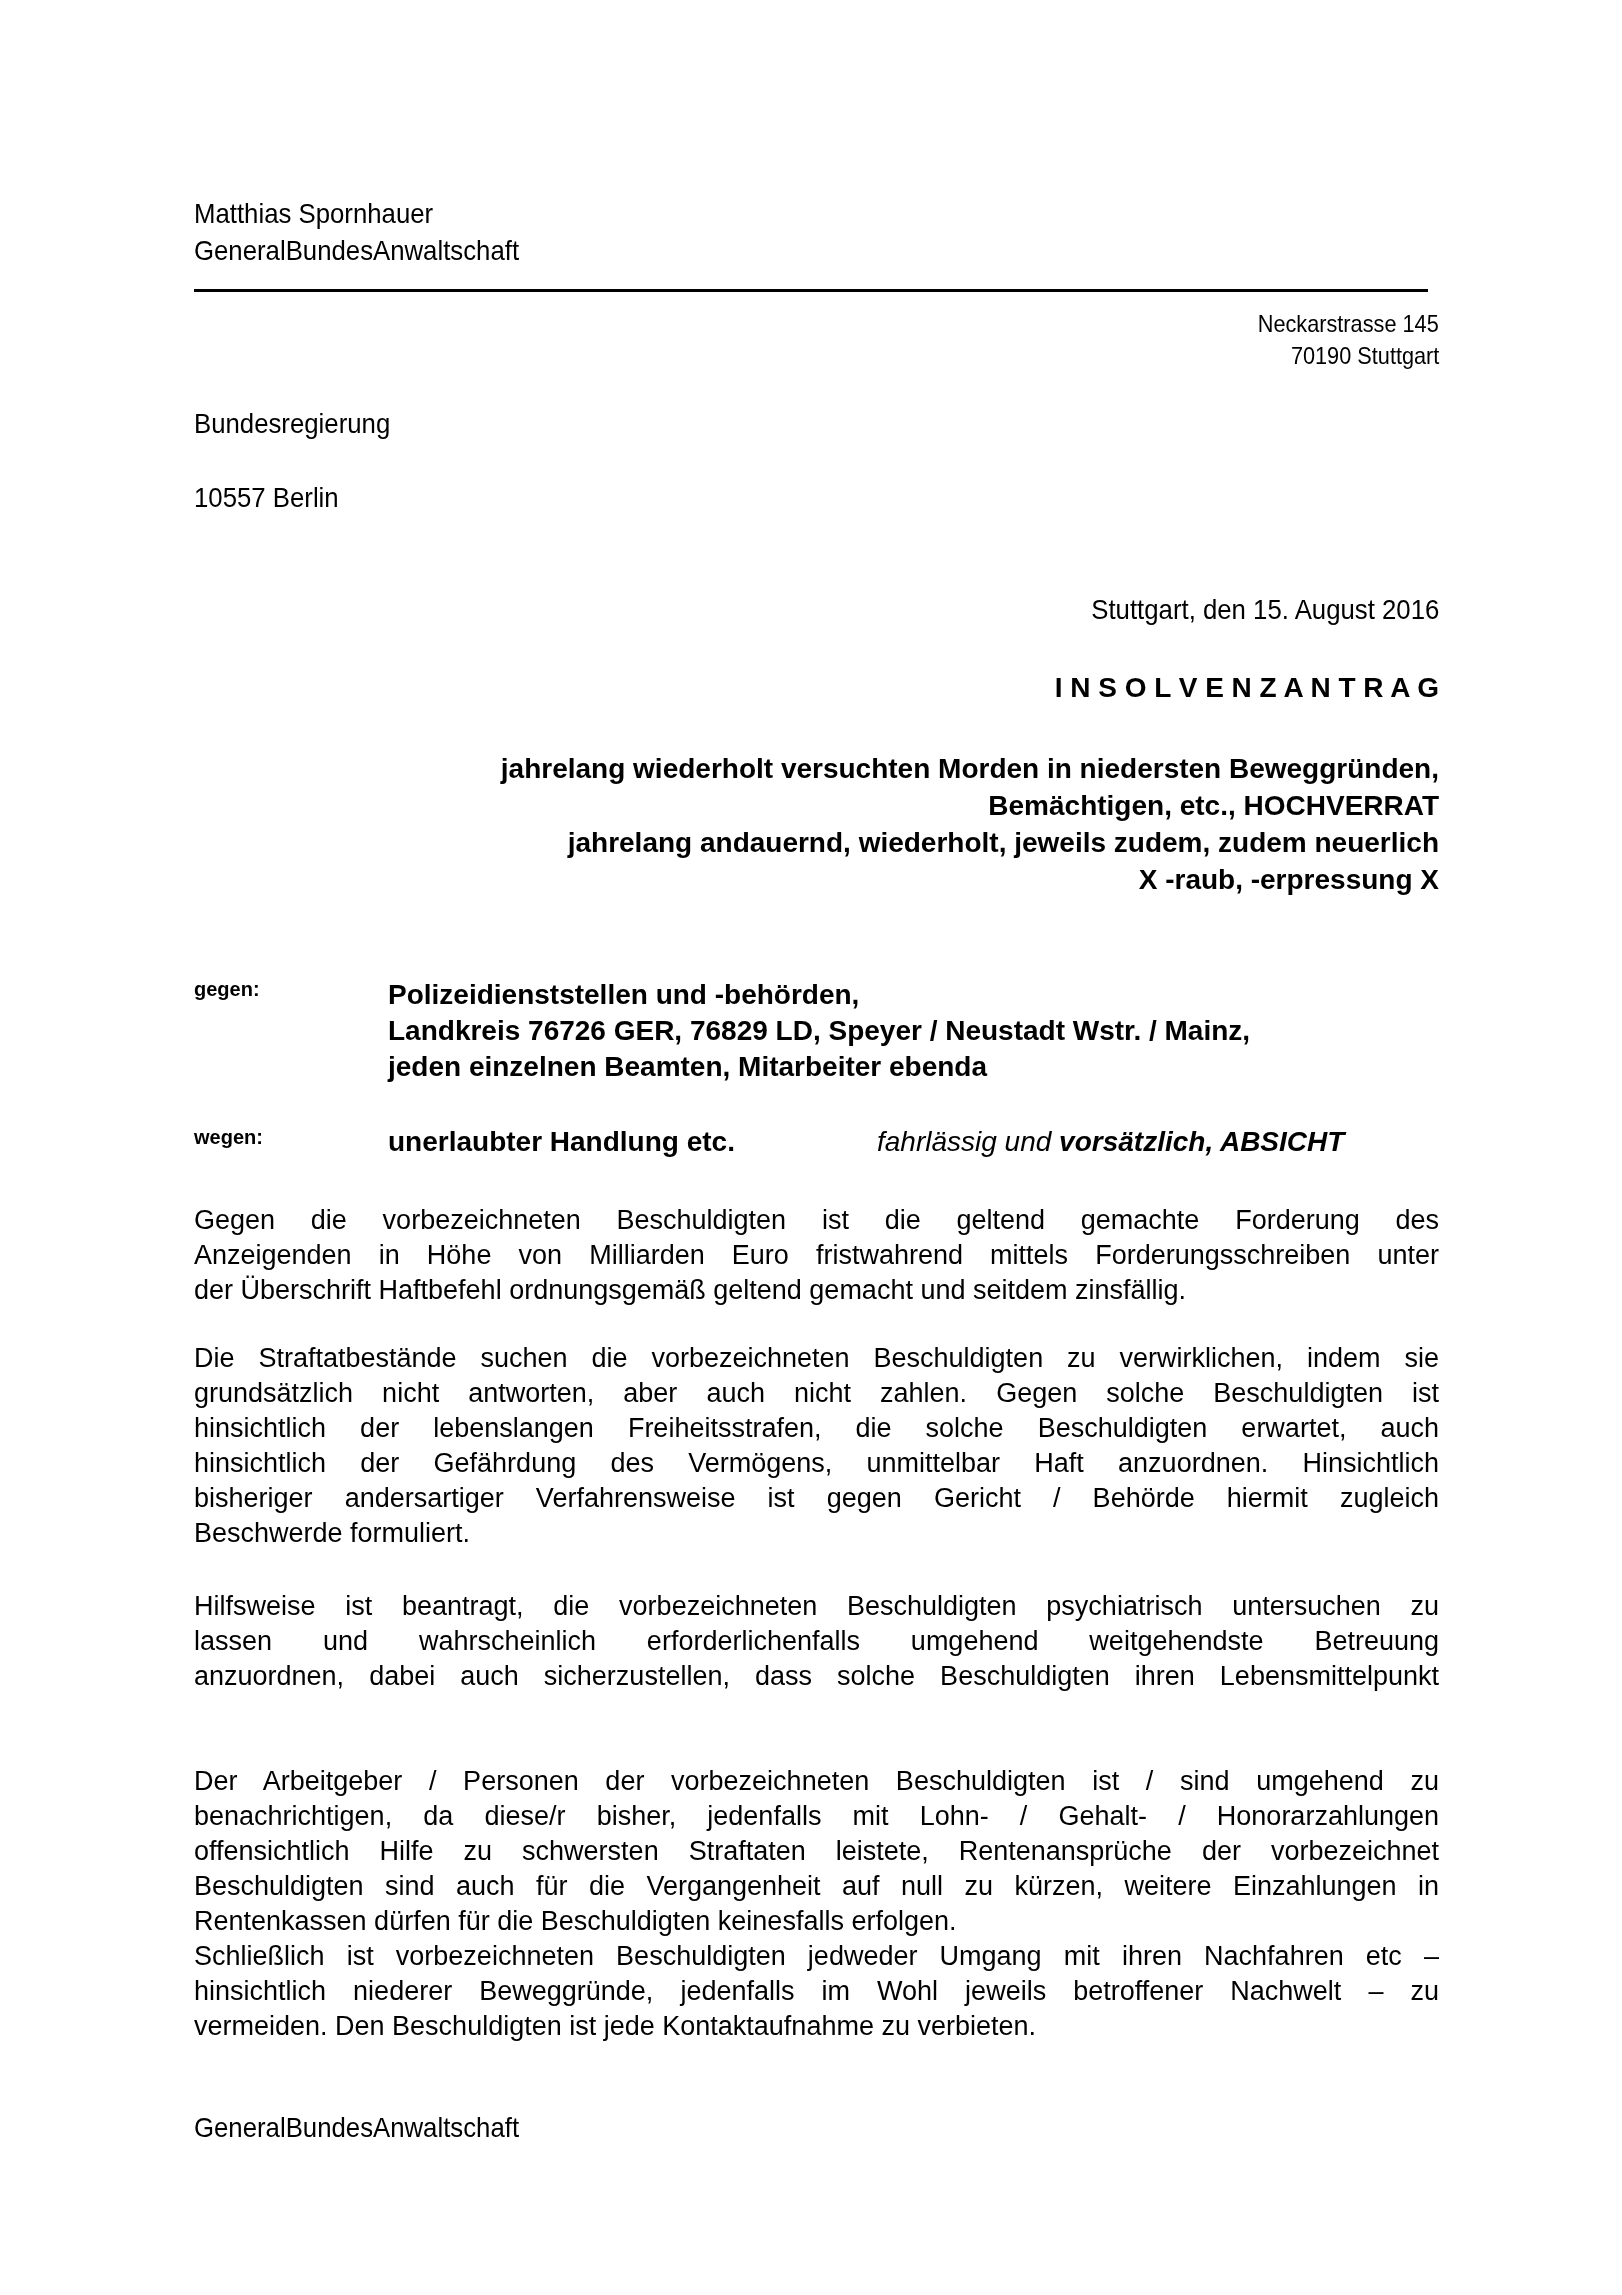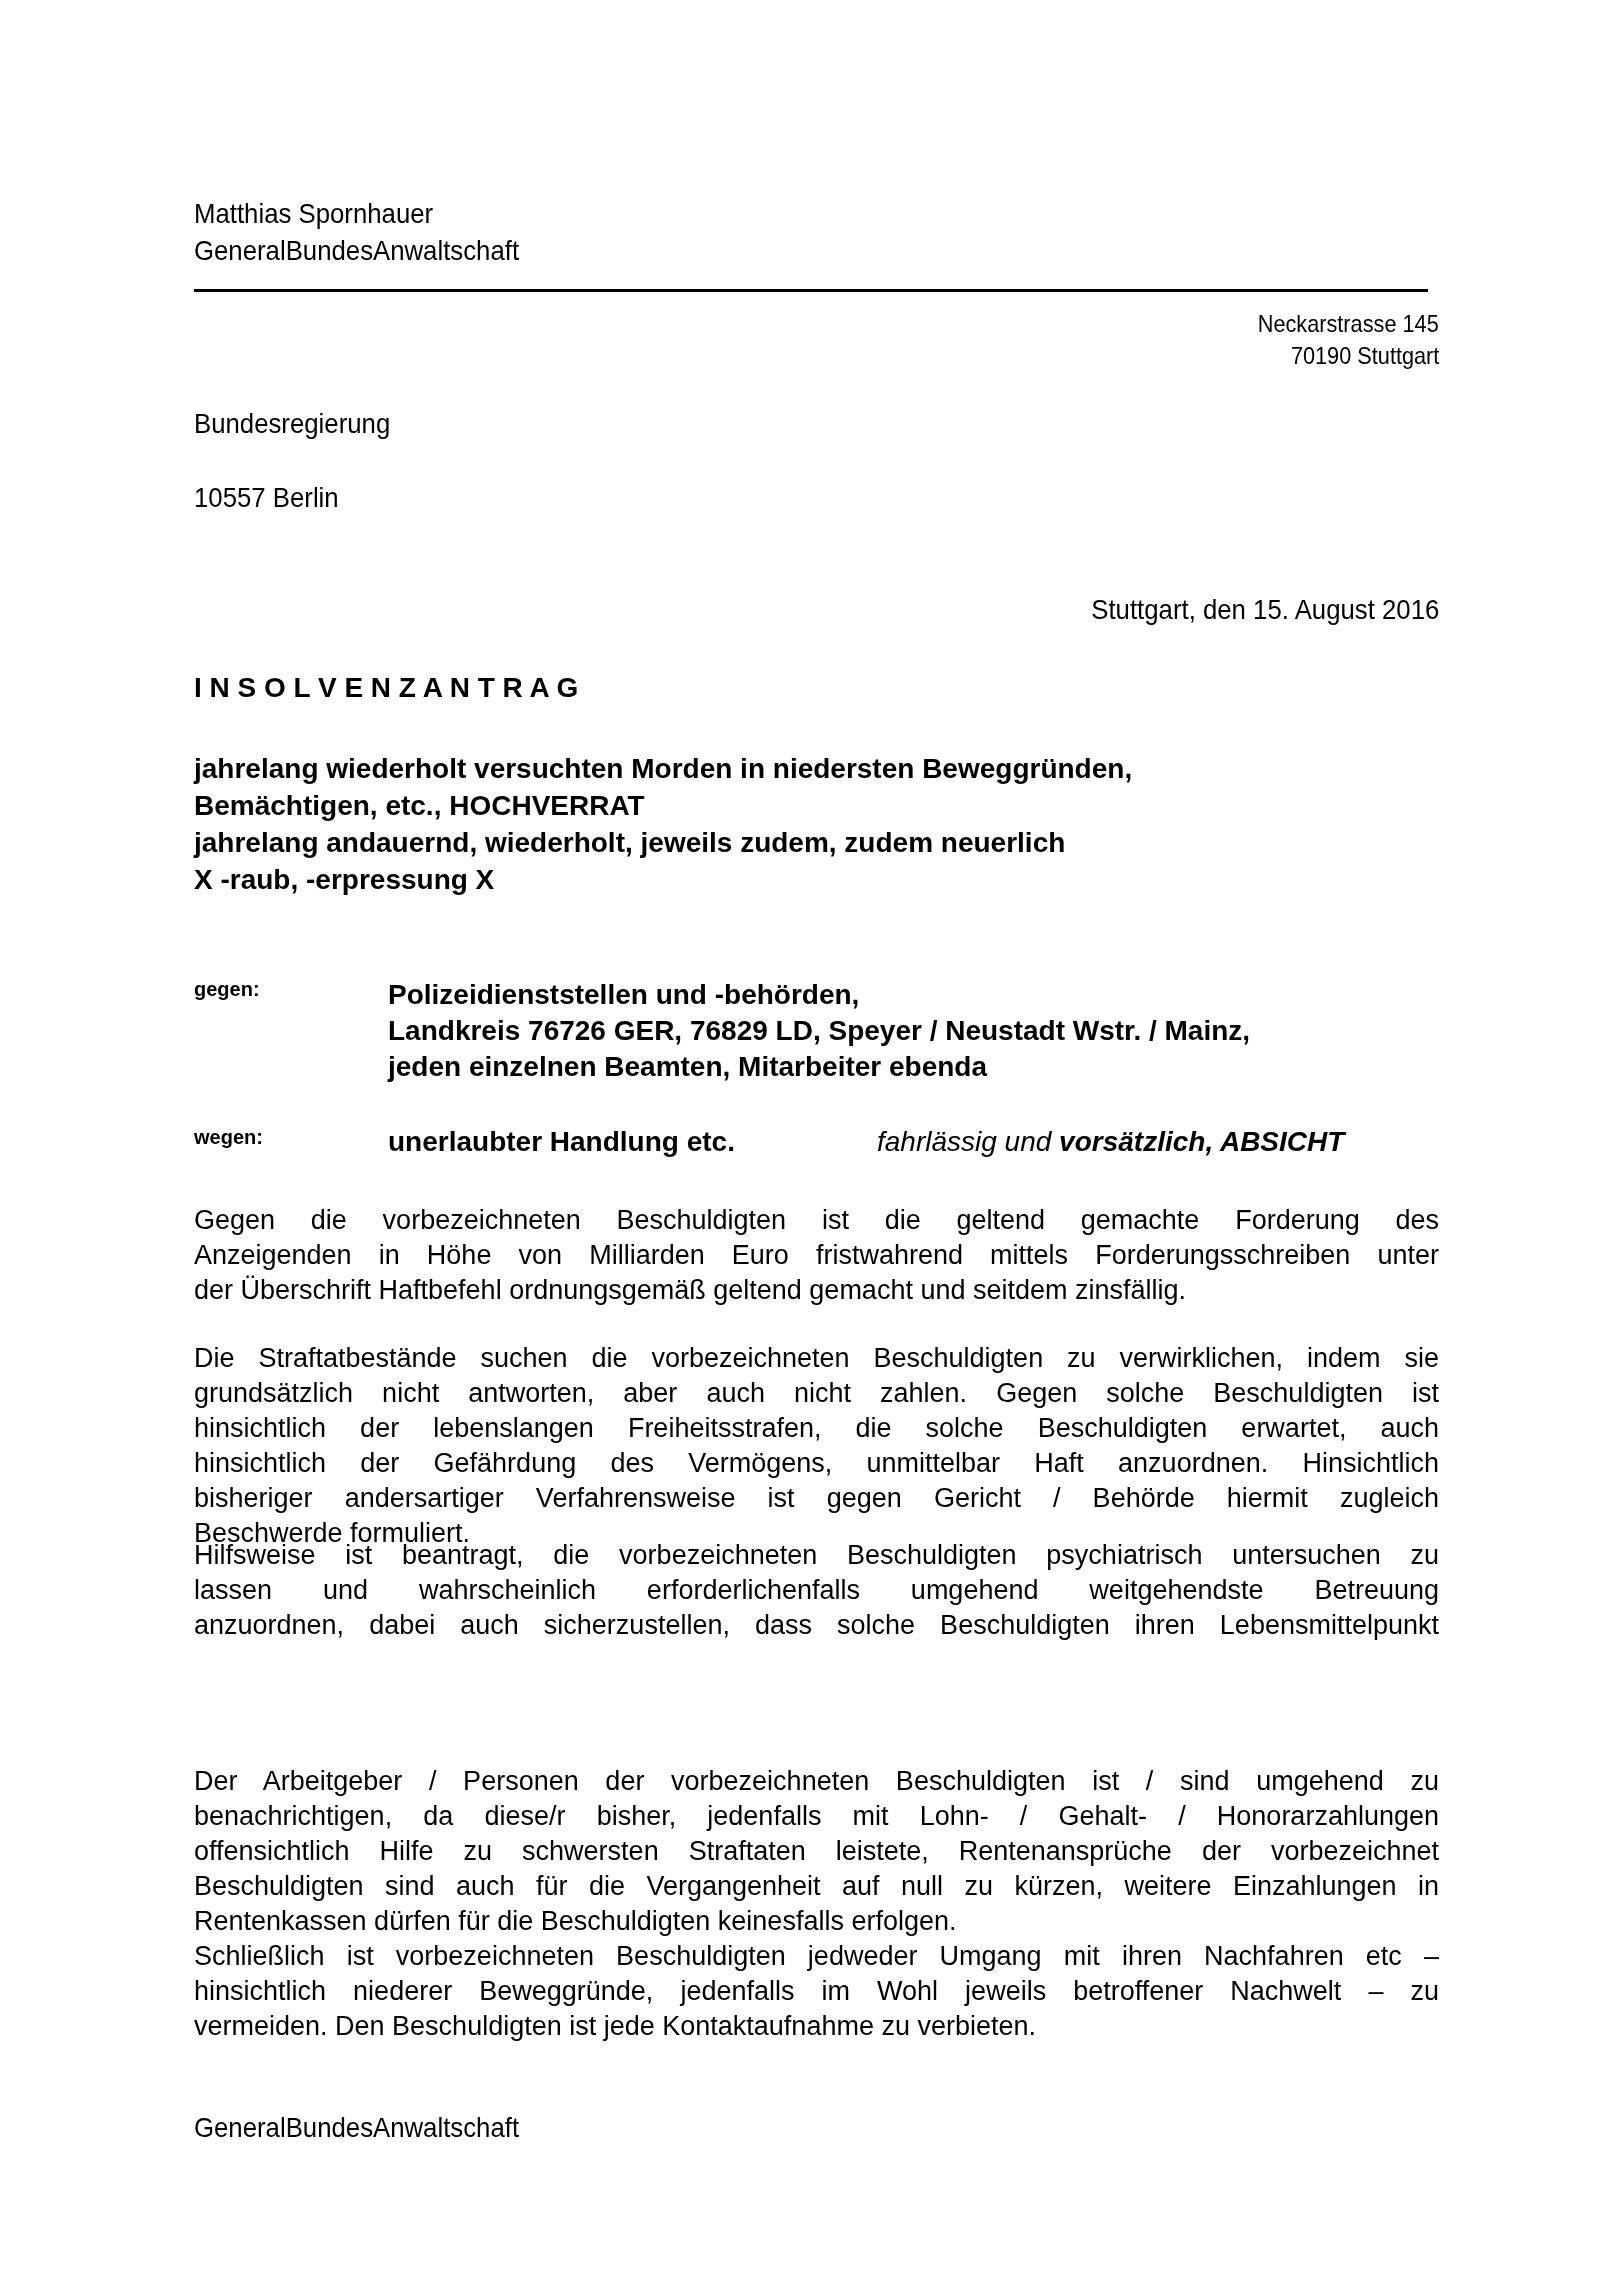--- a/index.html
+++ b/index.html
@@ -2,21 +2,21 @@
 <html style="font-size:10.5px"><head>
 <meta charset="utf-8">
 <style>
   html, body { margin:0; padding:0; background:#ffffff; }
   body { width:1622px; height:2295px; position:relative; overflow:hidden;
          font-family:"Liberation Sans", sans-serif; color:#000; }
   .abs { position:absolute; }
   .line-txt { font-size:28px; line-height:35px; white-space:nowrap; transform:scaleX(0.92); transform-origin:left top; }
   .rule { position:absolute; left:194px; width:1234px; top:289px; height:3.3px; background:#000; }
   .small { font-size:23.6px; line-height:33px; }
-  .center-block { position:absolute; left:194px; width:1245px; text-align:left; font-weight:bold; font-size:28px; line-height:37px; }
+  .center-block { position:absolute; left:194px; width:1245px; text-align:right; font-weight:bold; font-size:28px; line-height:37px; }
   .center-block div { white-space:nowrap; }
   .bold { font-weight:bold; }
   .para { position:absolute; left:194px; width:1245px; font-size:27px; line-height:35px; text-align:justify; }
   .para .ln { display:block; white-space:nowrap; text-align:justify; text-align-last:justify; }
   .para .ln.last { text-align-last:left; }
   .label-col { position:absolute; left:194px; font-weight:bold; font-size:20px; }
   .value-col { position:absolute; left:388px; font-weight:bold; font-size:28px; line-height:36px; white-space:nowrap; }
   .normal { font-weight:normal; }
 </style>
 </head>
@@ -66,21 +66,21 @@
 
 <div class="para" style="top:1341px;">
   <span class="ln">Die Straftatbestände suchen die vorbezeichneten Beschuldigten zu verwirklichen, indem sie</span>
   <span class="ln">grundsätzlich nicht antworten, aber auch nicht zahlen. Gegen solche Beschuldigten ist</span>
   <span class="ln">hinsichtlich der lebenslangen Freiheitsstrafen, die solche Beschuldigten erwartet, auch</span>
   <span class="ln">hinsichtlich der Gefährdung des Vermögens, unmittelbar Haft anzuordnen. Hinsichtlich</span>
   <span class="ln">bisheriger andersartiger Verfahrensweise ist gegen Gericht / Behörde hiermit zugleich</span>
   <span class="ln last">Beschwerde formuliert.</span>
 </div>
 
-<div class="para" style="top:1538px;">
+<div class="para" style="top:1589px;">
   <span class="ln">Hilfsweise ist beantragt, die vorbezeichneten Beschuldigten psychiatrisch untersuchen zu</span>
   <span class="ln">lassen und wahrscheinlich erforderlichenfalls umgehend weitgehendste Betreuung</span>
   <span class="ln">anzuordnen, dabei auch sicherzustellen, dass solche Beschuldigten ihren Lebensmittelpunkt</span>
 </div>
 
 <div class="para" style="top:1764px;">
   <span class="ln">Der Arbeitgeber / Personen der vorbezeichneten Beschuldigten ist / sind umgehend zu</span>
   <span class="ln">benachrichtigen, da diese/r bisher, jedenfalls mit Lohn- / Gehalt- / Honorarzahlungen</span>
   <span class="ln">offensichtlich Hilfe zu schwersten Straftaten leistete, Rentenansprüche der vorbezeichnet</span>
   <span class="ln">Beschuldigten sind auch für die Vergangenheit auf null zu kürzen, weitere Einzahlungen in</span>

